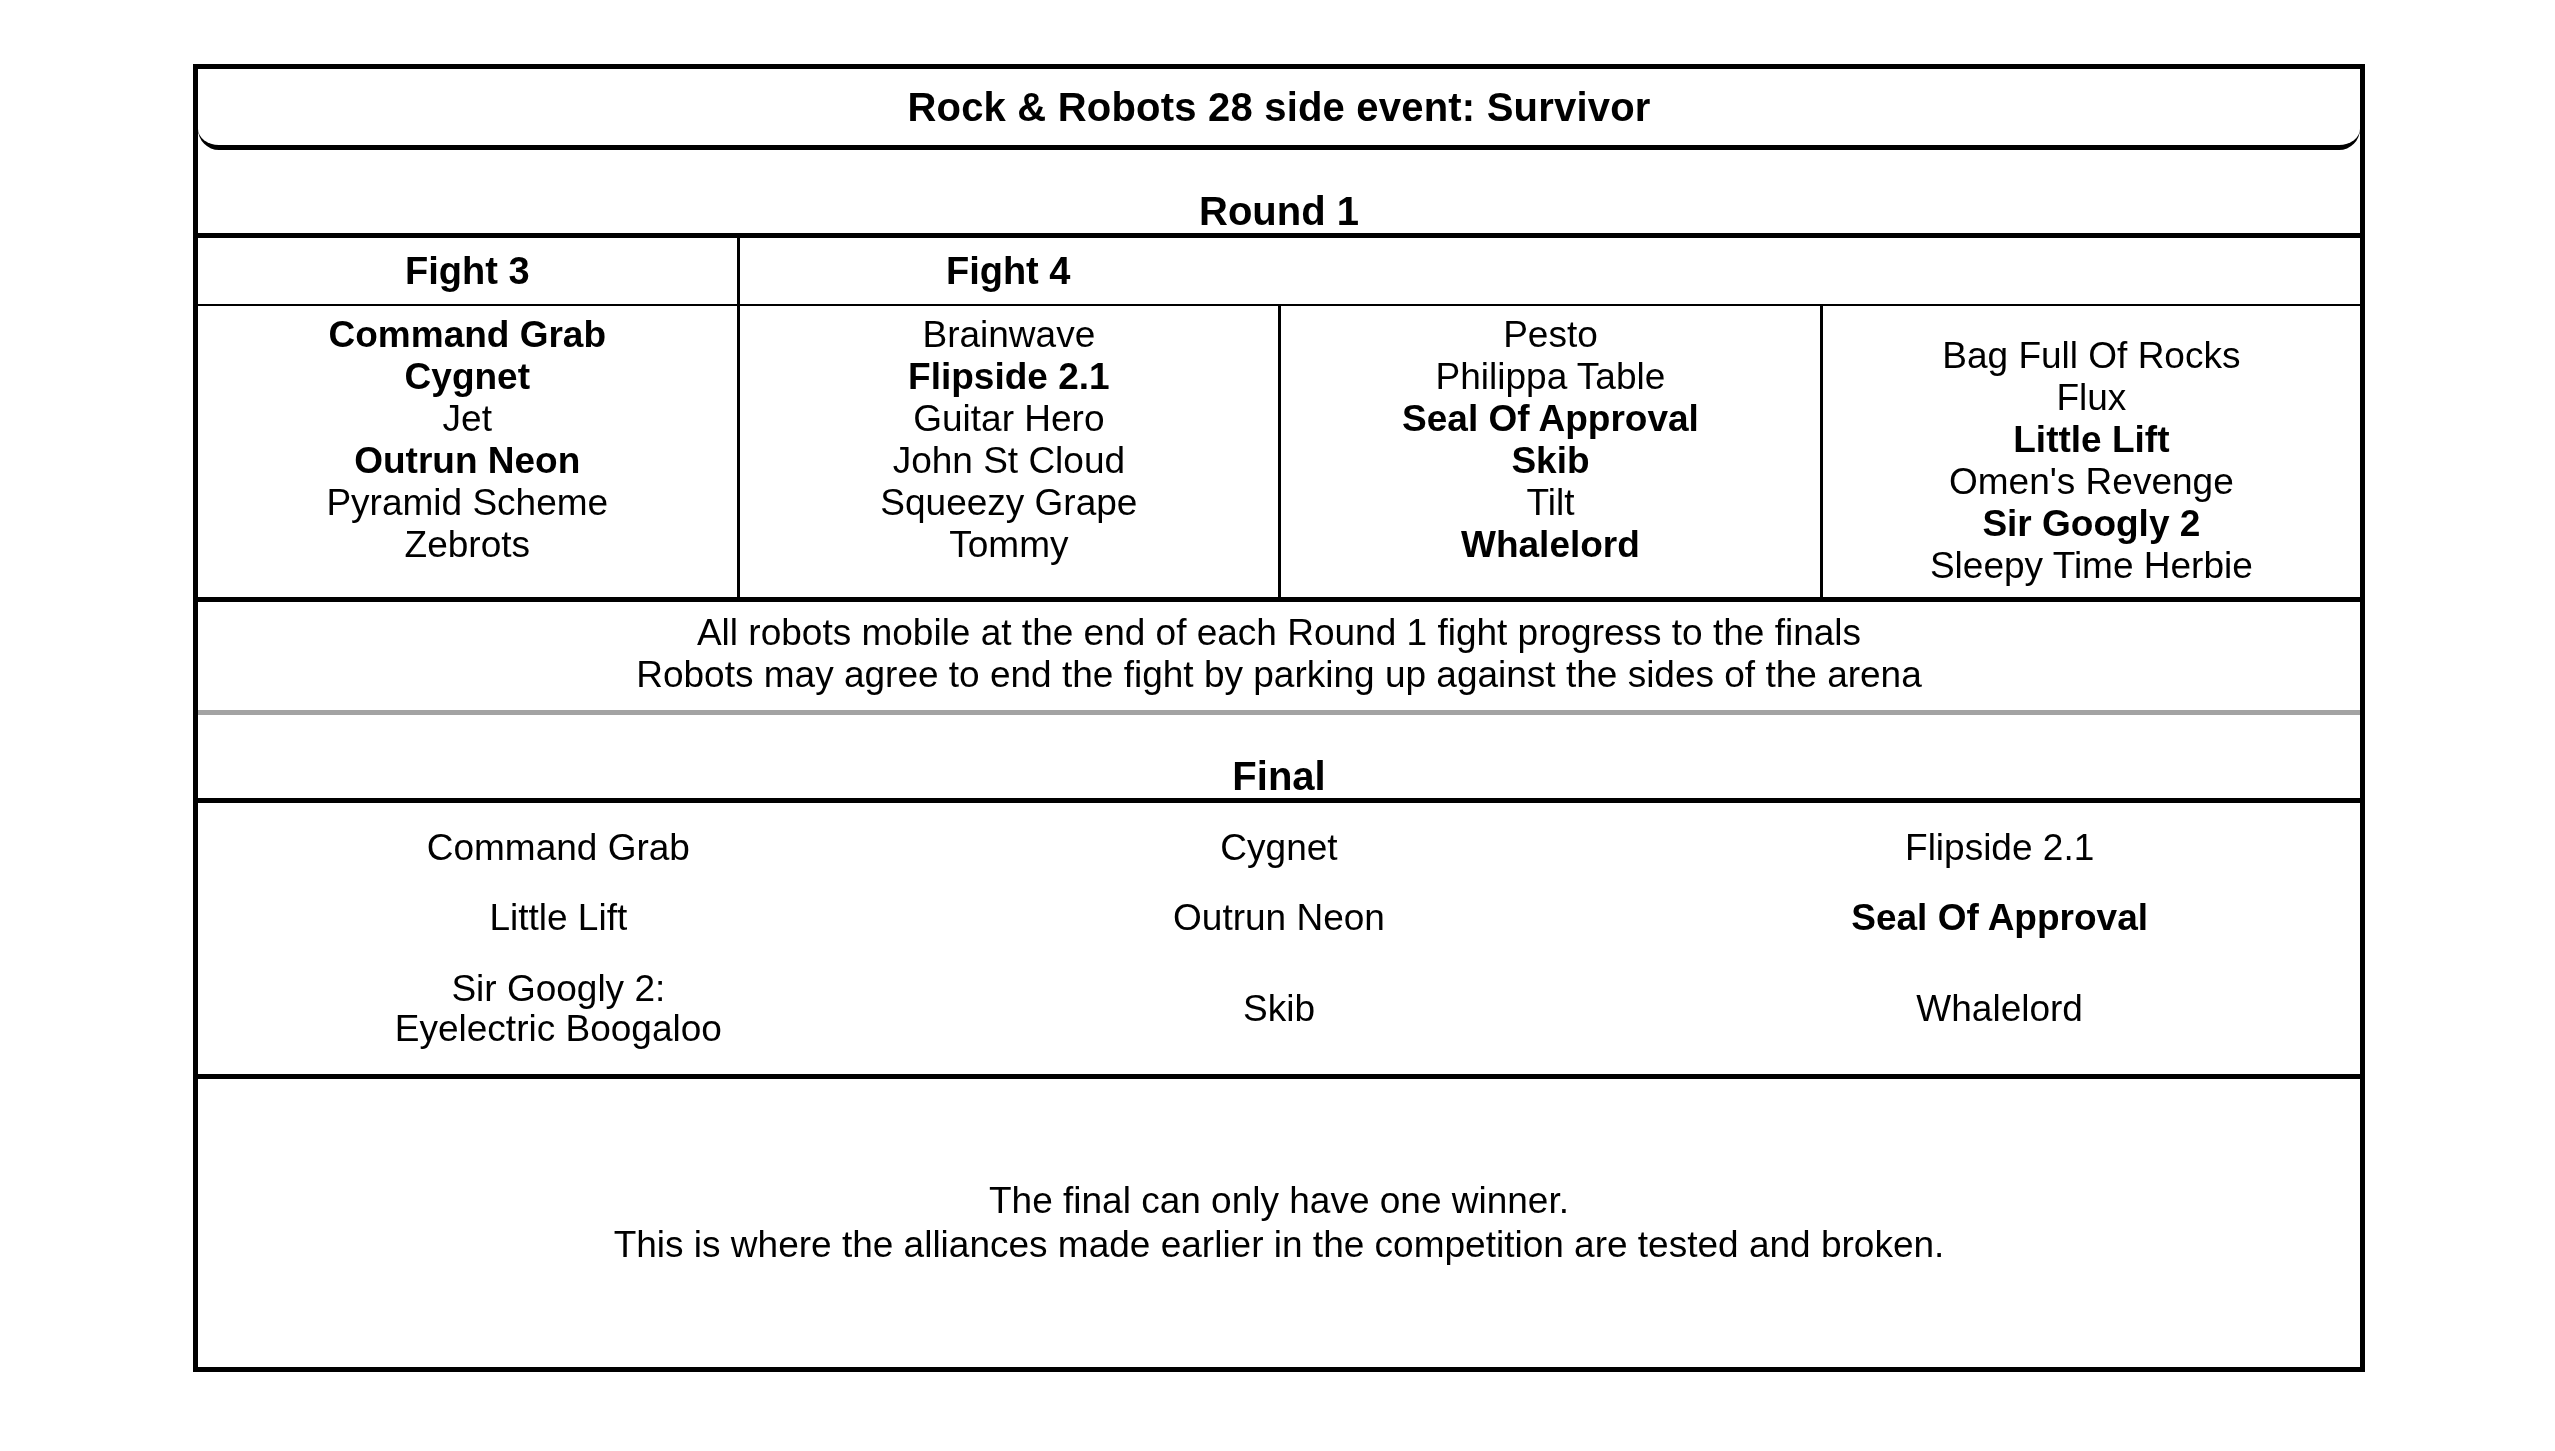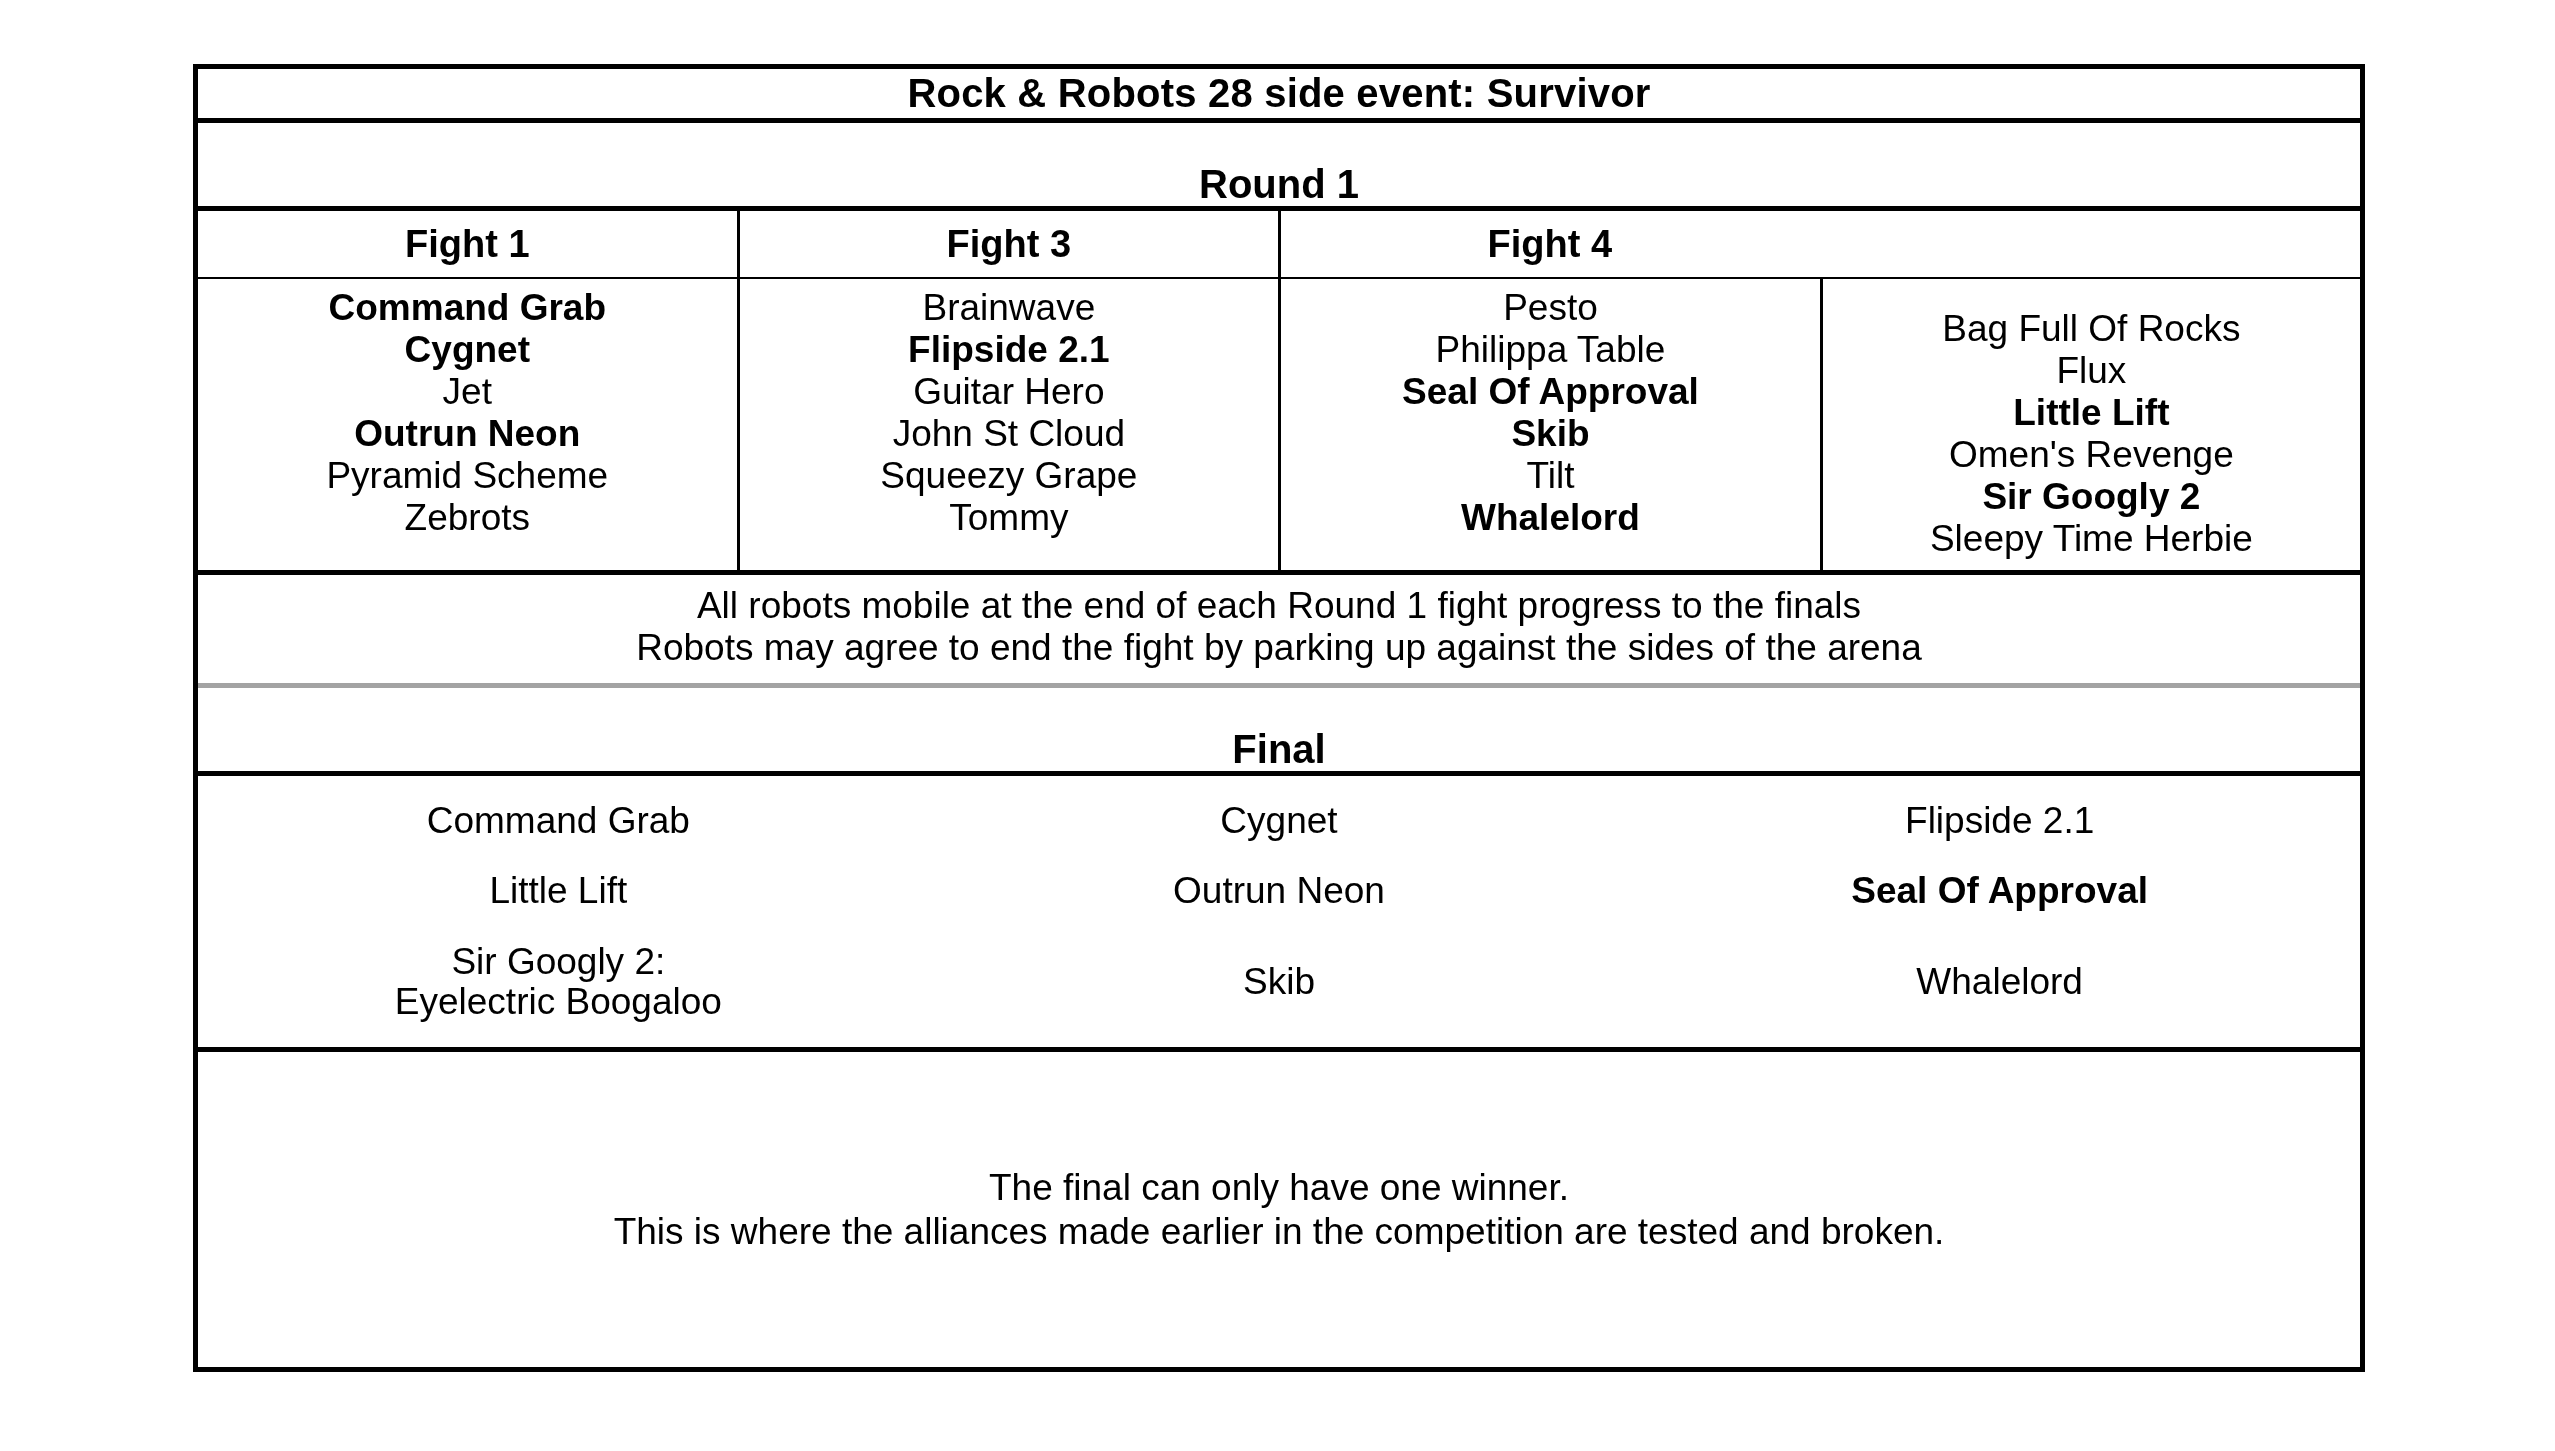--- a/index.html
+++ b/index.html
@@ -34,24 +34,25 @@
   .band {
     box-sizing: border-box;
     width: 100%;
     display: flex;
     align-items: center;
     justify-content: center;
     border-bottom: 5px solid #000000;
   }
 
   .band-title {
-    height: 54px;
+    height: 81px;
     font-size: 40px;
     font-weight: bold;
     letter-spacing: 0.2px;
+    border-radius: 21px;
   }
   .band-round {
     height: 48px;
     font-size: 40px;
     font-weight: bold;
     margin-top: 40px;
   }
 
   
   .fight-head-row {
@@ -175,21 +176,20 @@
 
   <div class="band band-title">
     <span>Rock &amp; Robots 28 side event: Survivor</span>
   </div>
 
   <div class="band band-round">
     <span>Round 1</span>
   </div>
 
   <div class="fight-head-row">
-    <div class="fight-head-cell c1">Fight 1</div>
     <div class="fight-head-cell c3">Fight 3</div>
     <div class="fight-head-cell c4">Fight 4</div>
   </div>
 
   <div class="fight-body-row">
 
     <div class="fight-col c1">
       <div class="robot adv">Command Grab</div>
       <div class="robot adv">Cygnet</div>
       <div class="robot">Jet</div>

